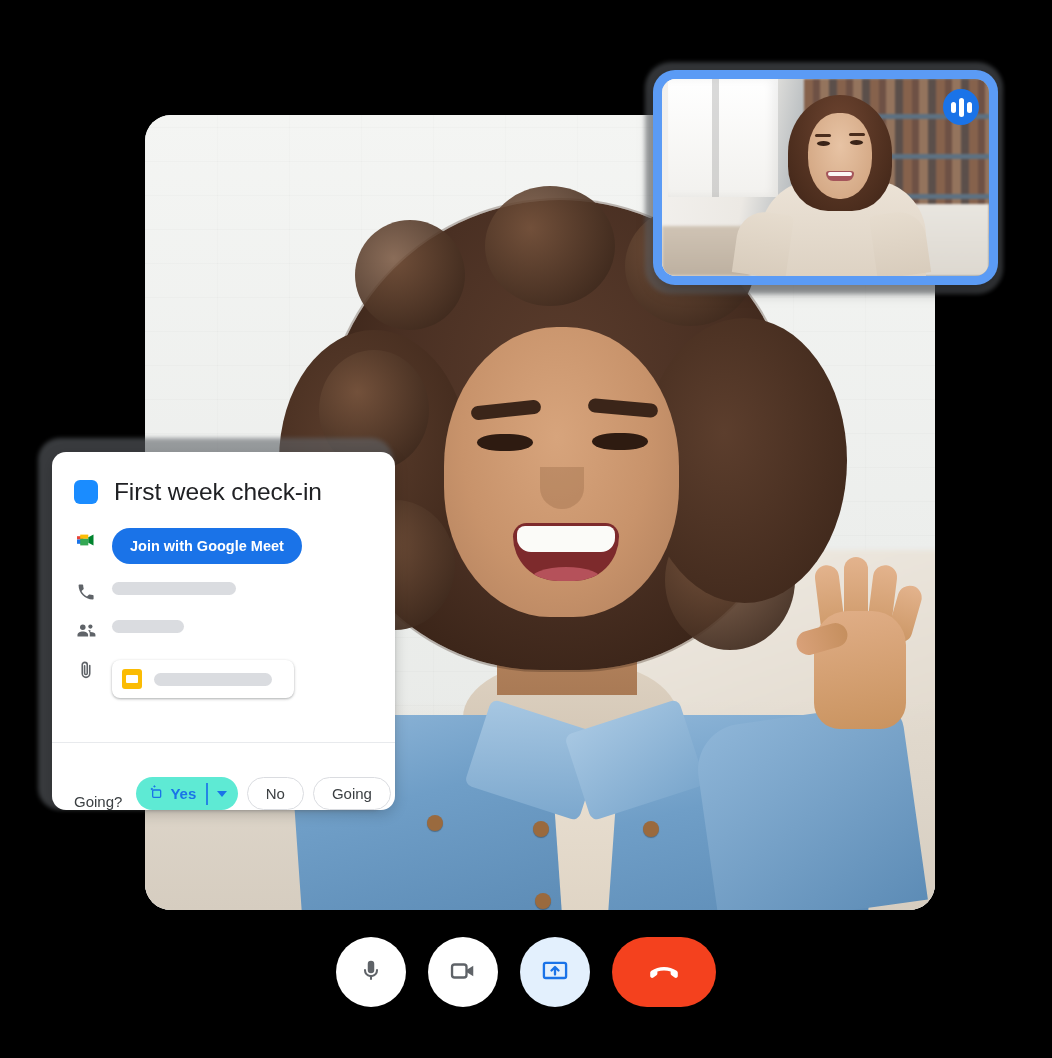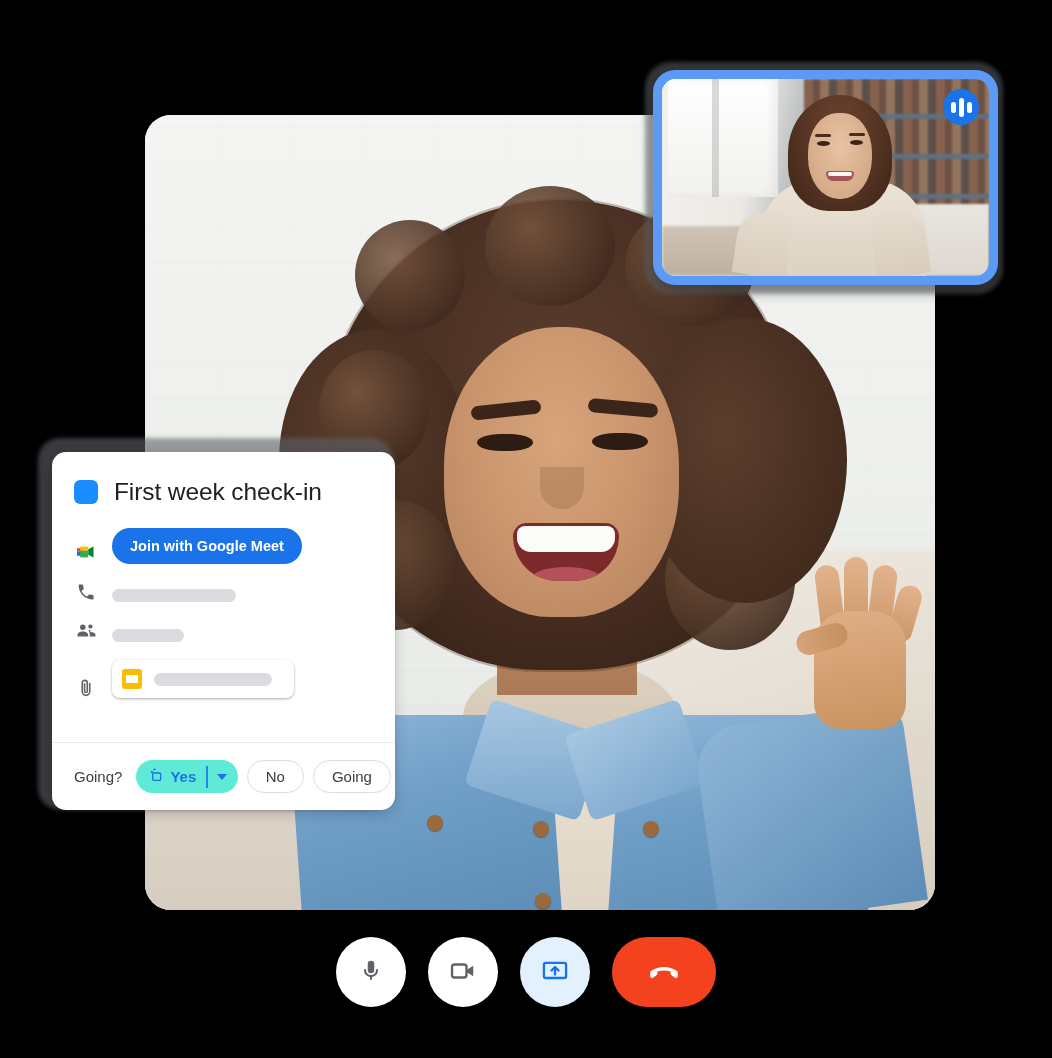--- a/index.html
+++ b/index.html
@@ -287,21 +287,21 @@
     overflow: hidden;
   }
   #event-body { padding: 26px 22px 0 22px; }
   .ev-title-row { display: flex; align-items: center; gap: 16px; margin-bottom: 22px; }
   #event-color-chip {
     width: 24px; height: 24px; border-radius: 6px; background: #1a8cff; flex: none;
   }
   #event-title {
     font-size: 24.5px; color: #202124; letter-spacing: -.1px; white-space: nowrap;
   }
-  .ev-row { display: flex; align-items: flex-end; gap: 14px; margin-bottom: 18px; }
+  .ev-row { display: flex; align-items: flex-start; gap: 14px; margin-bottom: 18px; }
   .ev-ico { width: 24px; flex: none; display: flex; align-items: center; justify-content: center; color: #5f6368; }
   #join-meet-button {
     background: #1a73e8; color: #ffffff;
     border: none; border-radius: 20px;
     padding: 0 18px; height: 36px; line-height: 36px;
     font-size: 14.5px; font-weight: bold;
     font-family: "Liberation Sans", sans-serif;
     cursor: pointer; white-space: nowrap;
   }
   .skel { height: 13px; border-radius: 7px; background: #dadce0; }
@@ -318,21 +318,21 @@
     background: #fbbc04;
     display: flex; align-items: center; justify-content: center;
   }
   #attachment-file-icon span { width: 12px; height: 8px; background: #ffffff; border-radius: 1px; display: block; }
   #attachment-skeleton { width: 118px; }
 
   #event-footer {
     position: absolute; left: 0; bottom: 0; width: 100%;
     border-top: 1px solid #e8eaed;
     height: 68px;
-    display: flex; align-items: center; gap: 9px;
+    display: flex; align-items: flex-end; gap: 9px;
     padding: 0 0 0 22px;
   }
   #going-label { font-size: 15px; color: #3c4043; margin-right: 5px; }
   #rsvp-yes {
     display: flex; align-items: center;
     height: 33px; border-radius: 17px;
     background: #5eead4; border: none; cursor: pointer; padding: 0;
   }
   #rsvp-yes .yes-main {
     display: flex; align-items: center; gap: 6px;

